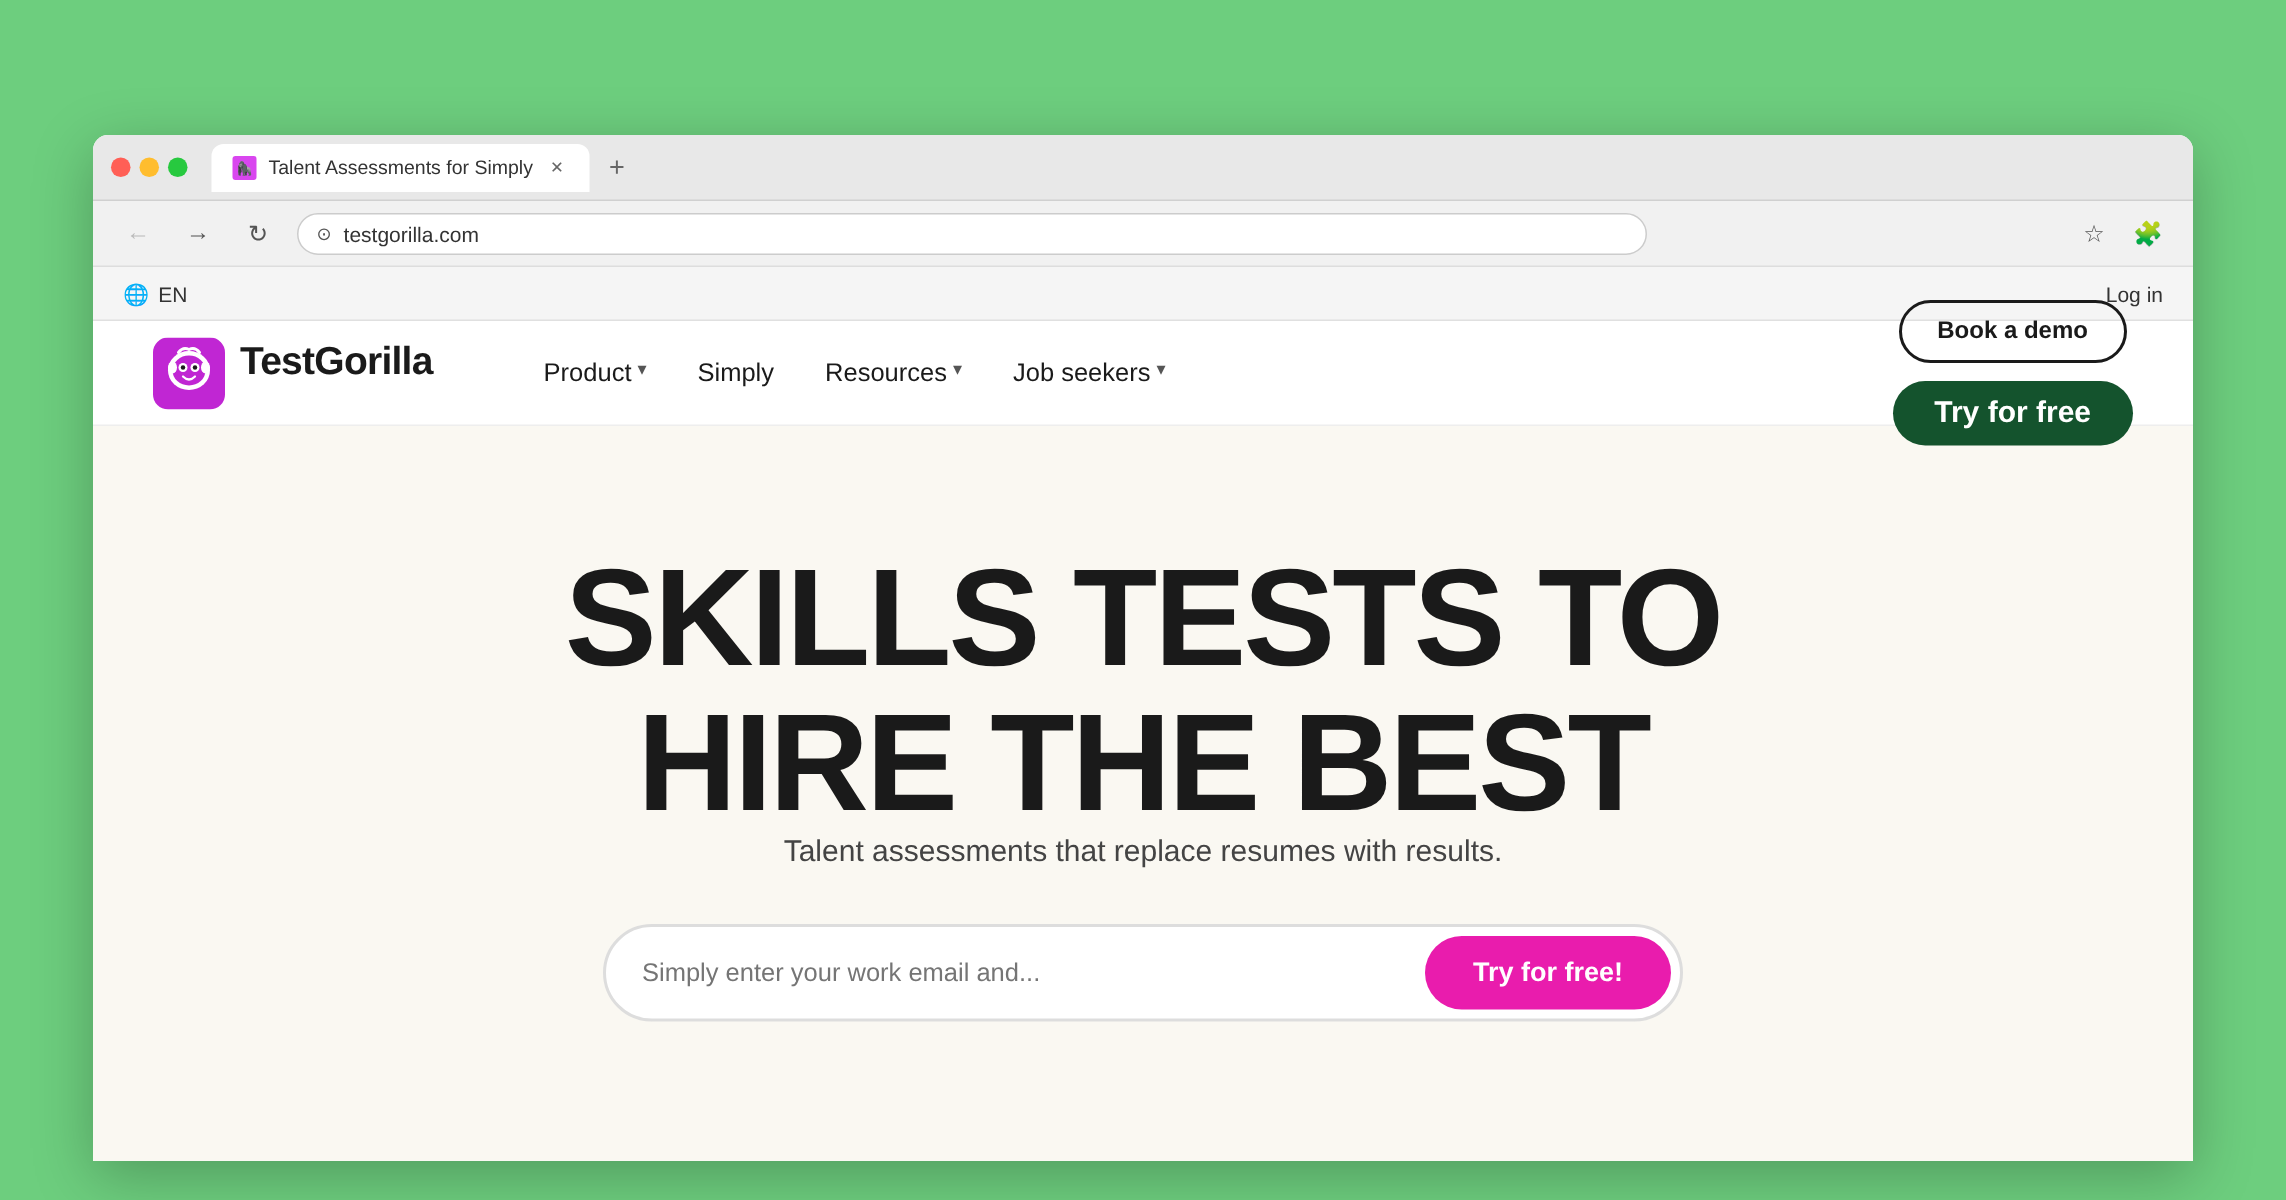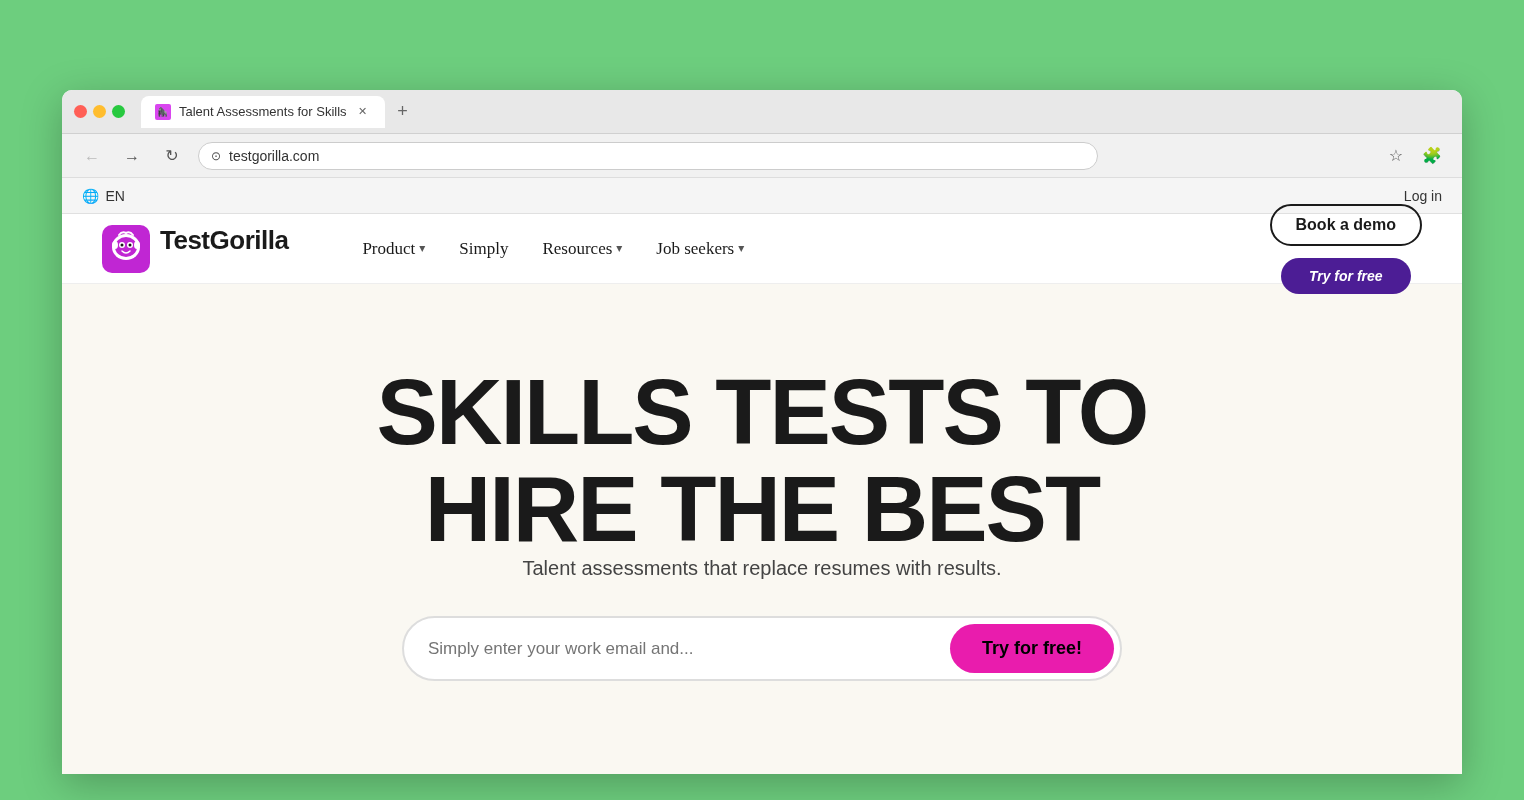--- a/index.html
+++ b/index.html
@@ -223,29 +223,27 @@
 
     .nav-links {
       display: flex;
       align-items: center;
       gap: 6px;
       margin-left: 60px;
     }
 
     .nav-link {
       display: flex;
-      align-items: center;
       gap: 4px;
       padding: 8px 14px;
       font-size: 17px;
       color: #1a1a1a;
       font-weight: 500;
       cursor: pointer;
       text-decoration: none;
-      font-family: Liberation Serif, serif;
     }
 
     .nav-link .chevron {
       font-size: 12px;
       color: #555;
     }
 
     .nav-actions {
       margin-left: auto;
       display: flex;
@@ -261,28 +259,27 @@
       background: transparent;
       font-size: 16px;
       font-weight: 600;
       color: #1a1a1a;
       cursor: pointer;
     }
 
     .btn-try {
       padding: 10px 28px;
       border-radius: 50px;
-      background: #4c1d95;
+      background: #14532d;
       border: none;
-      font-size: 14px;
+      font-size: 20px;
       font-weight: 700;
       color: #fff;
       cursor: pointer;
       white-space: nowrap;
-      font-style: italic;
     }
 
     
     .hero {
       background: #faf8f2;
       padding: 80px 40px 60px;
       display: flex;
       flex-direction: column;
       align-items: center;
       text-align: center;
@@ -325,40 +322,40 @@
       background: transparent;
     }
 
     .hero-cta {
       padding: 14px 32px;
       border-radius: 50px;
       background: #e91cad;
       border: none;
       font-size: 18px;
       font-weight: 700;
-      color: #000000;
+      color: #ffffff;
       cursor: pointer;
       white-space: nowrap;
     }
   </style>
 </head>
 <body>
 
 <div class="browser-window">
 
   <div class="title-bar">
     <div class="traffic-lights">
       <div class="tl tl-red"></div>
       <div class="tl tl-yellow"></div>
       <div class="tl tl-green"></div>
     </div>
     <div class="tab-bar">
       <div class="tab">
         <div class="tab-favicon">🦍</div>
-        <span>Talent Assessments for Skills</span>
+        <span>Talent Assessments for Simply</span>
         <div class="tab-close">✕</div>
       </div>
       <div class="tab-new">+</div>
     </div>
   </div>
 
   <div class="address-bar">
     <div class="nav-btn disabled">←</div>
     <div class="nav-btn">→</div>
     <div class="nav-btn">↻</div>

